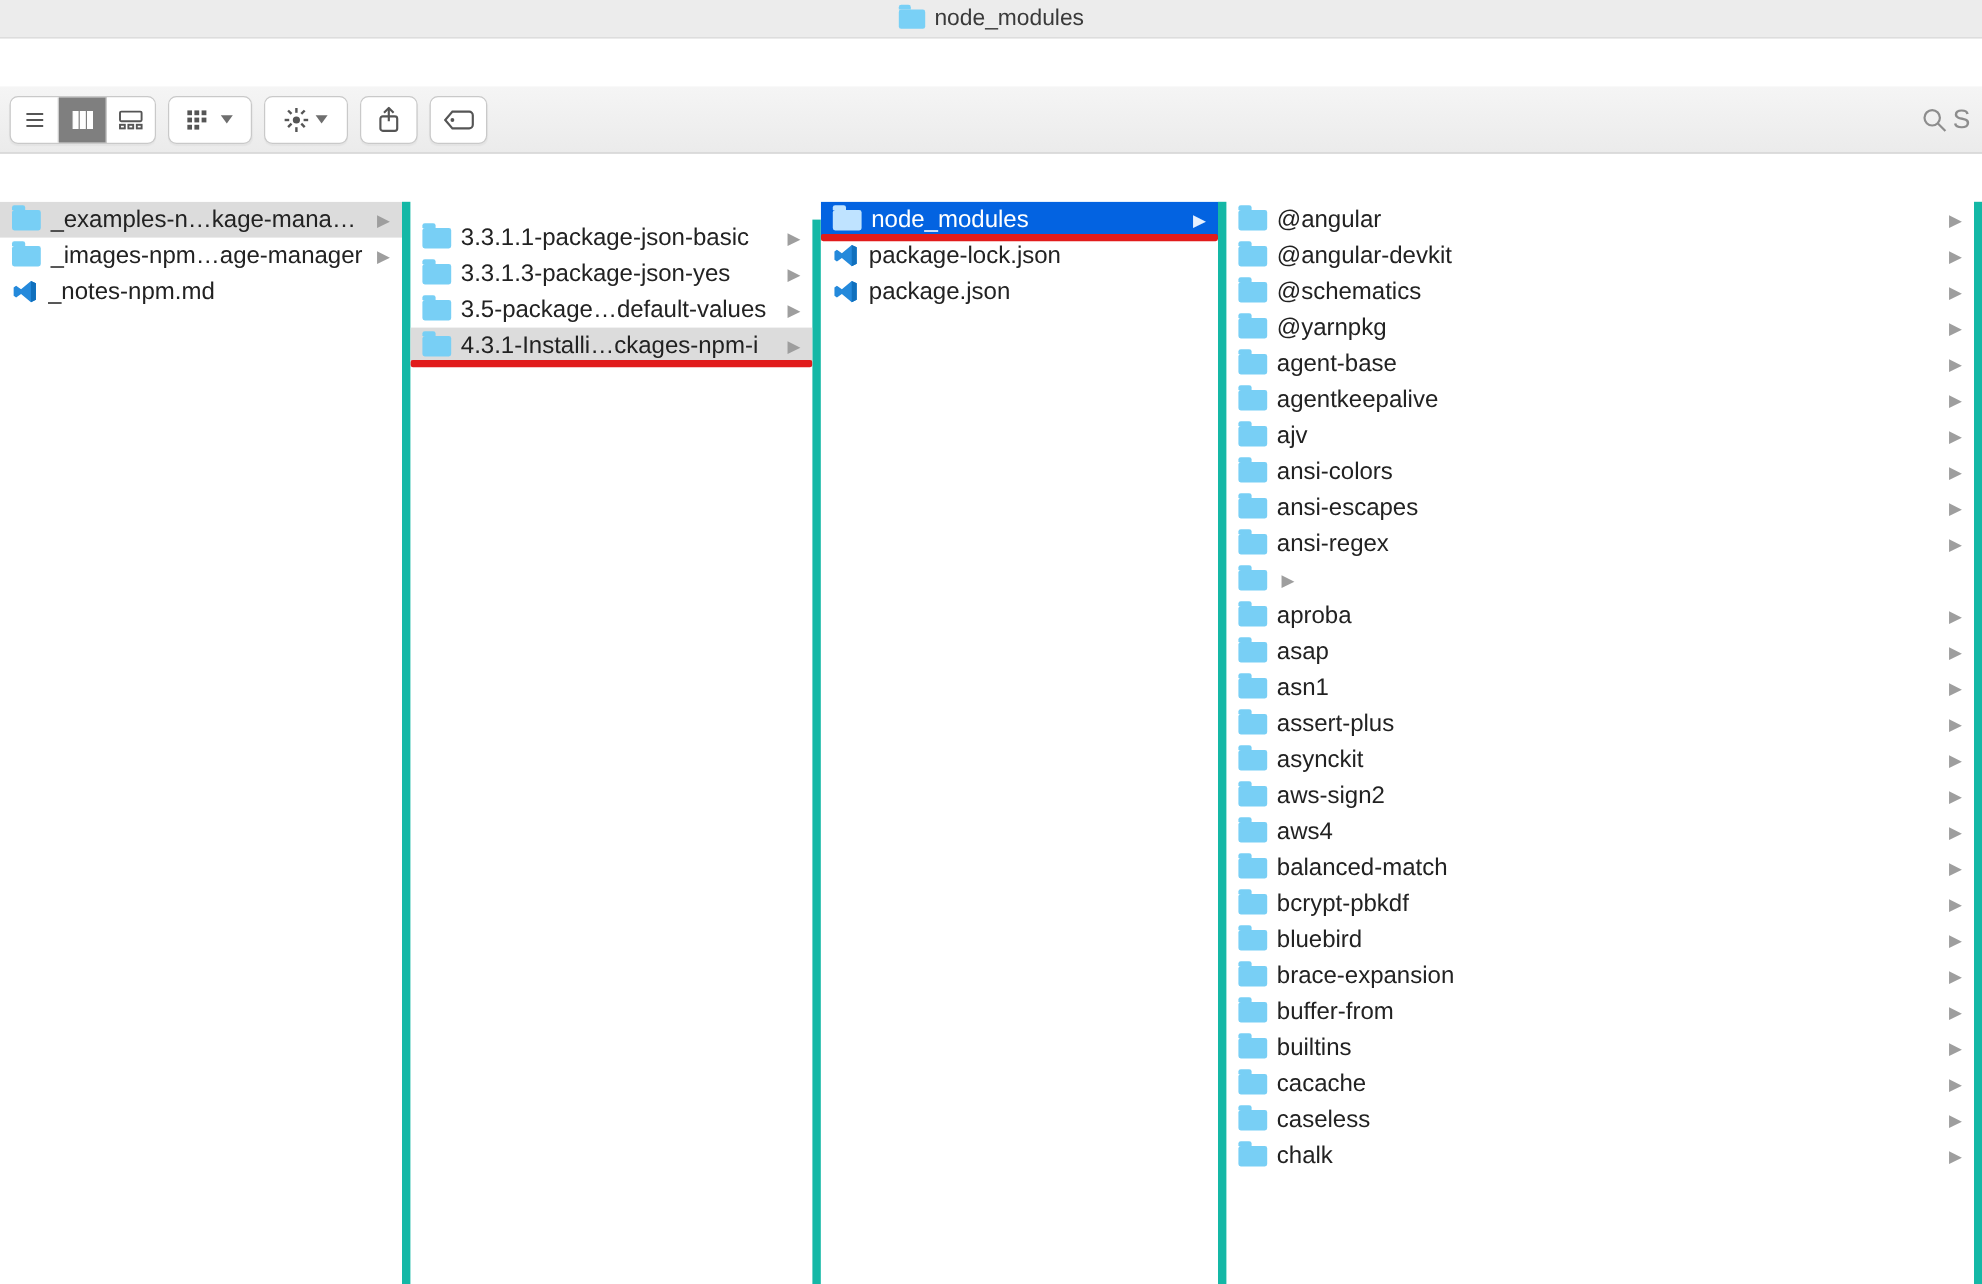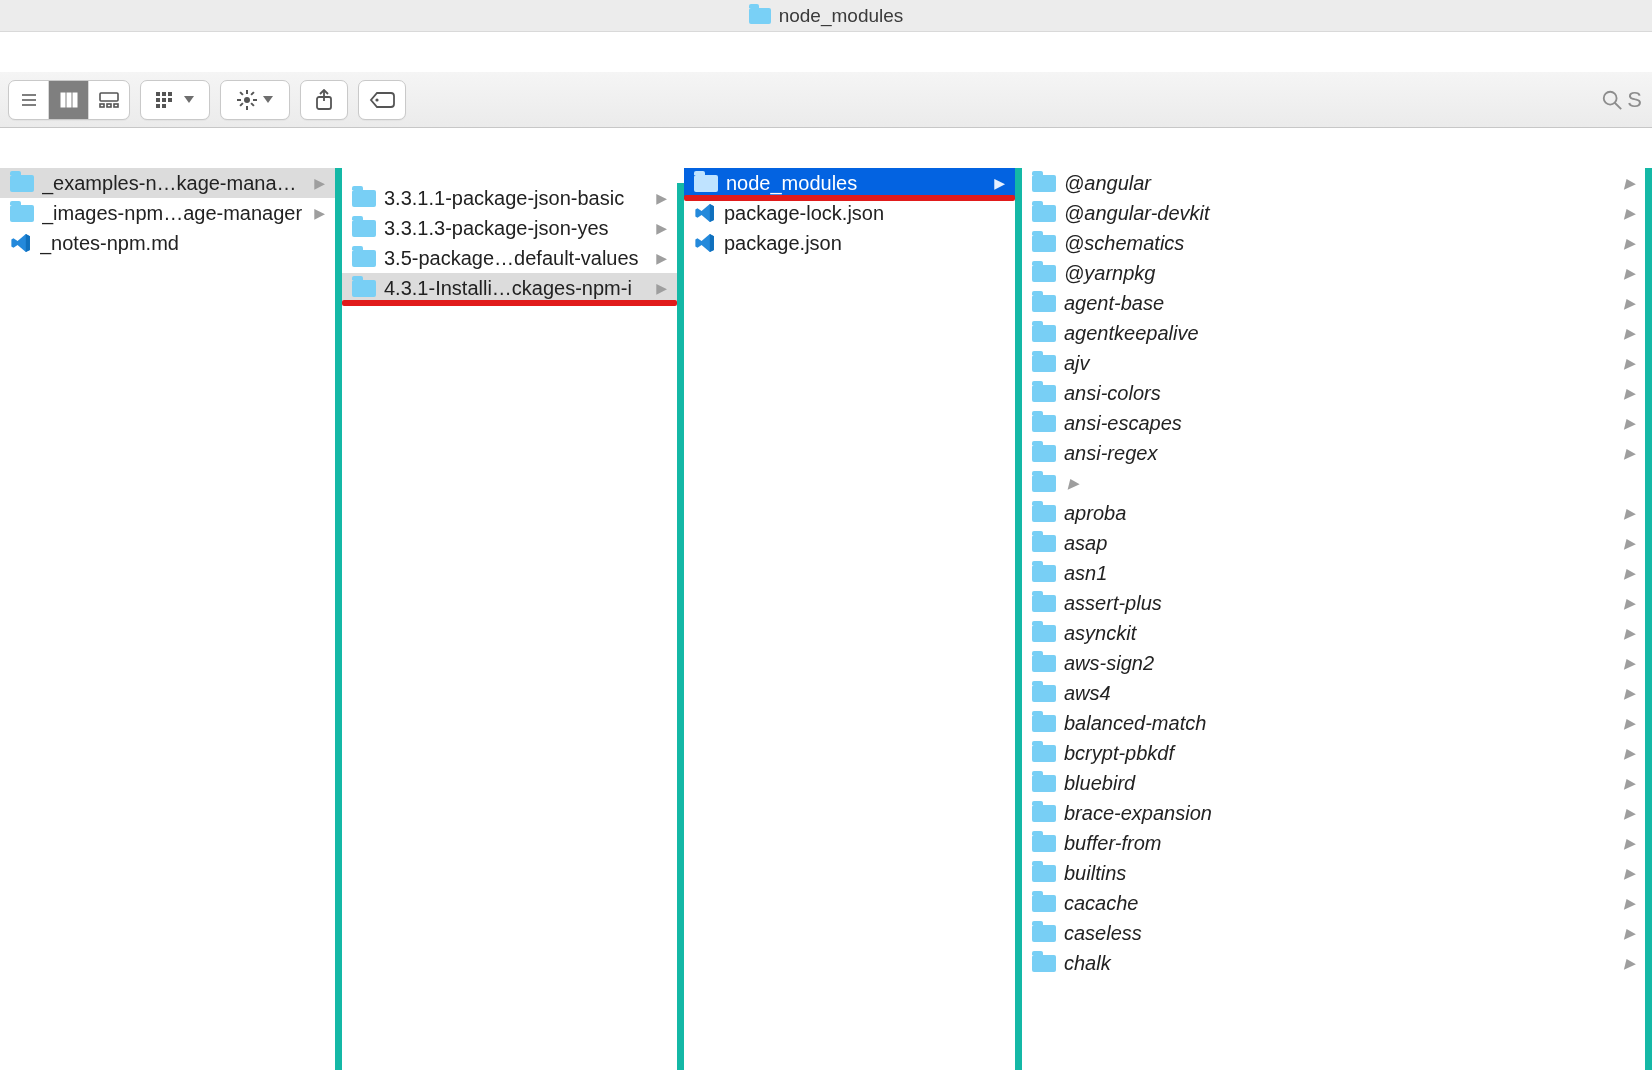--- a/index.html
+++ b/index.html
@@ -24,21 +24,21 @@
   .search-box{ display:flex; align-items:center; color:#8d8d8d; font-size:22px; padding-right:2px; }
   .search-box svg{ width:22px; height:22px; margin-right:4px; }
   .chev-down{ width:0;height:0;border-left:5px solid transparent;border-right:5px solid transparent;border-top:7px solid #6e6e6e; }
 
   
   .columns{ flex:1; display:flex; overflow:hidden; background:#fff; }
   .col{ border-right:7px solid #14b8a6; overflow-y:auto; position:relative; }
   .col0{ width:342px; }
   .col1{ width:342px;margin-top:15px; }
   .col2{ width:338px; }
-  .col3{ flex:1; min-width:300px;font-style:italic; }
+  .col3{ flex:1; min-width:300px; }
 
   .row{ height:30px; display:flex; align-items:center; padding:0 6px 0 10px; gap:8px; font-size:20px; color:#222; white-space:nowrap; cursor:default; position:relative; }
   .row .label{ flex:1; overflow:hidden; text-overflow:ellipsis; }
   .row .disclosure{ color:#9e9e9e; font-size:14px; padding:0 4px; }
   .row.sel-grey{ background:#dcdcdc; }
   .row.sel-blue{ background:#0363e1; color:#fff; }
   .row.sel-blue .disclosure{ color:#e6f0ff; }
   .row.sel-blue .folder-ic{ background:#bfe3ff; }
   .row.sel-blue .folder-ic::before{ background:#bfe3ff; }
 

